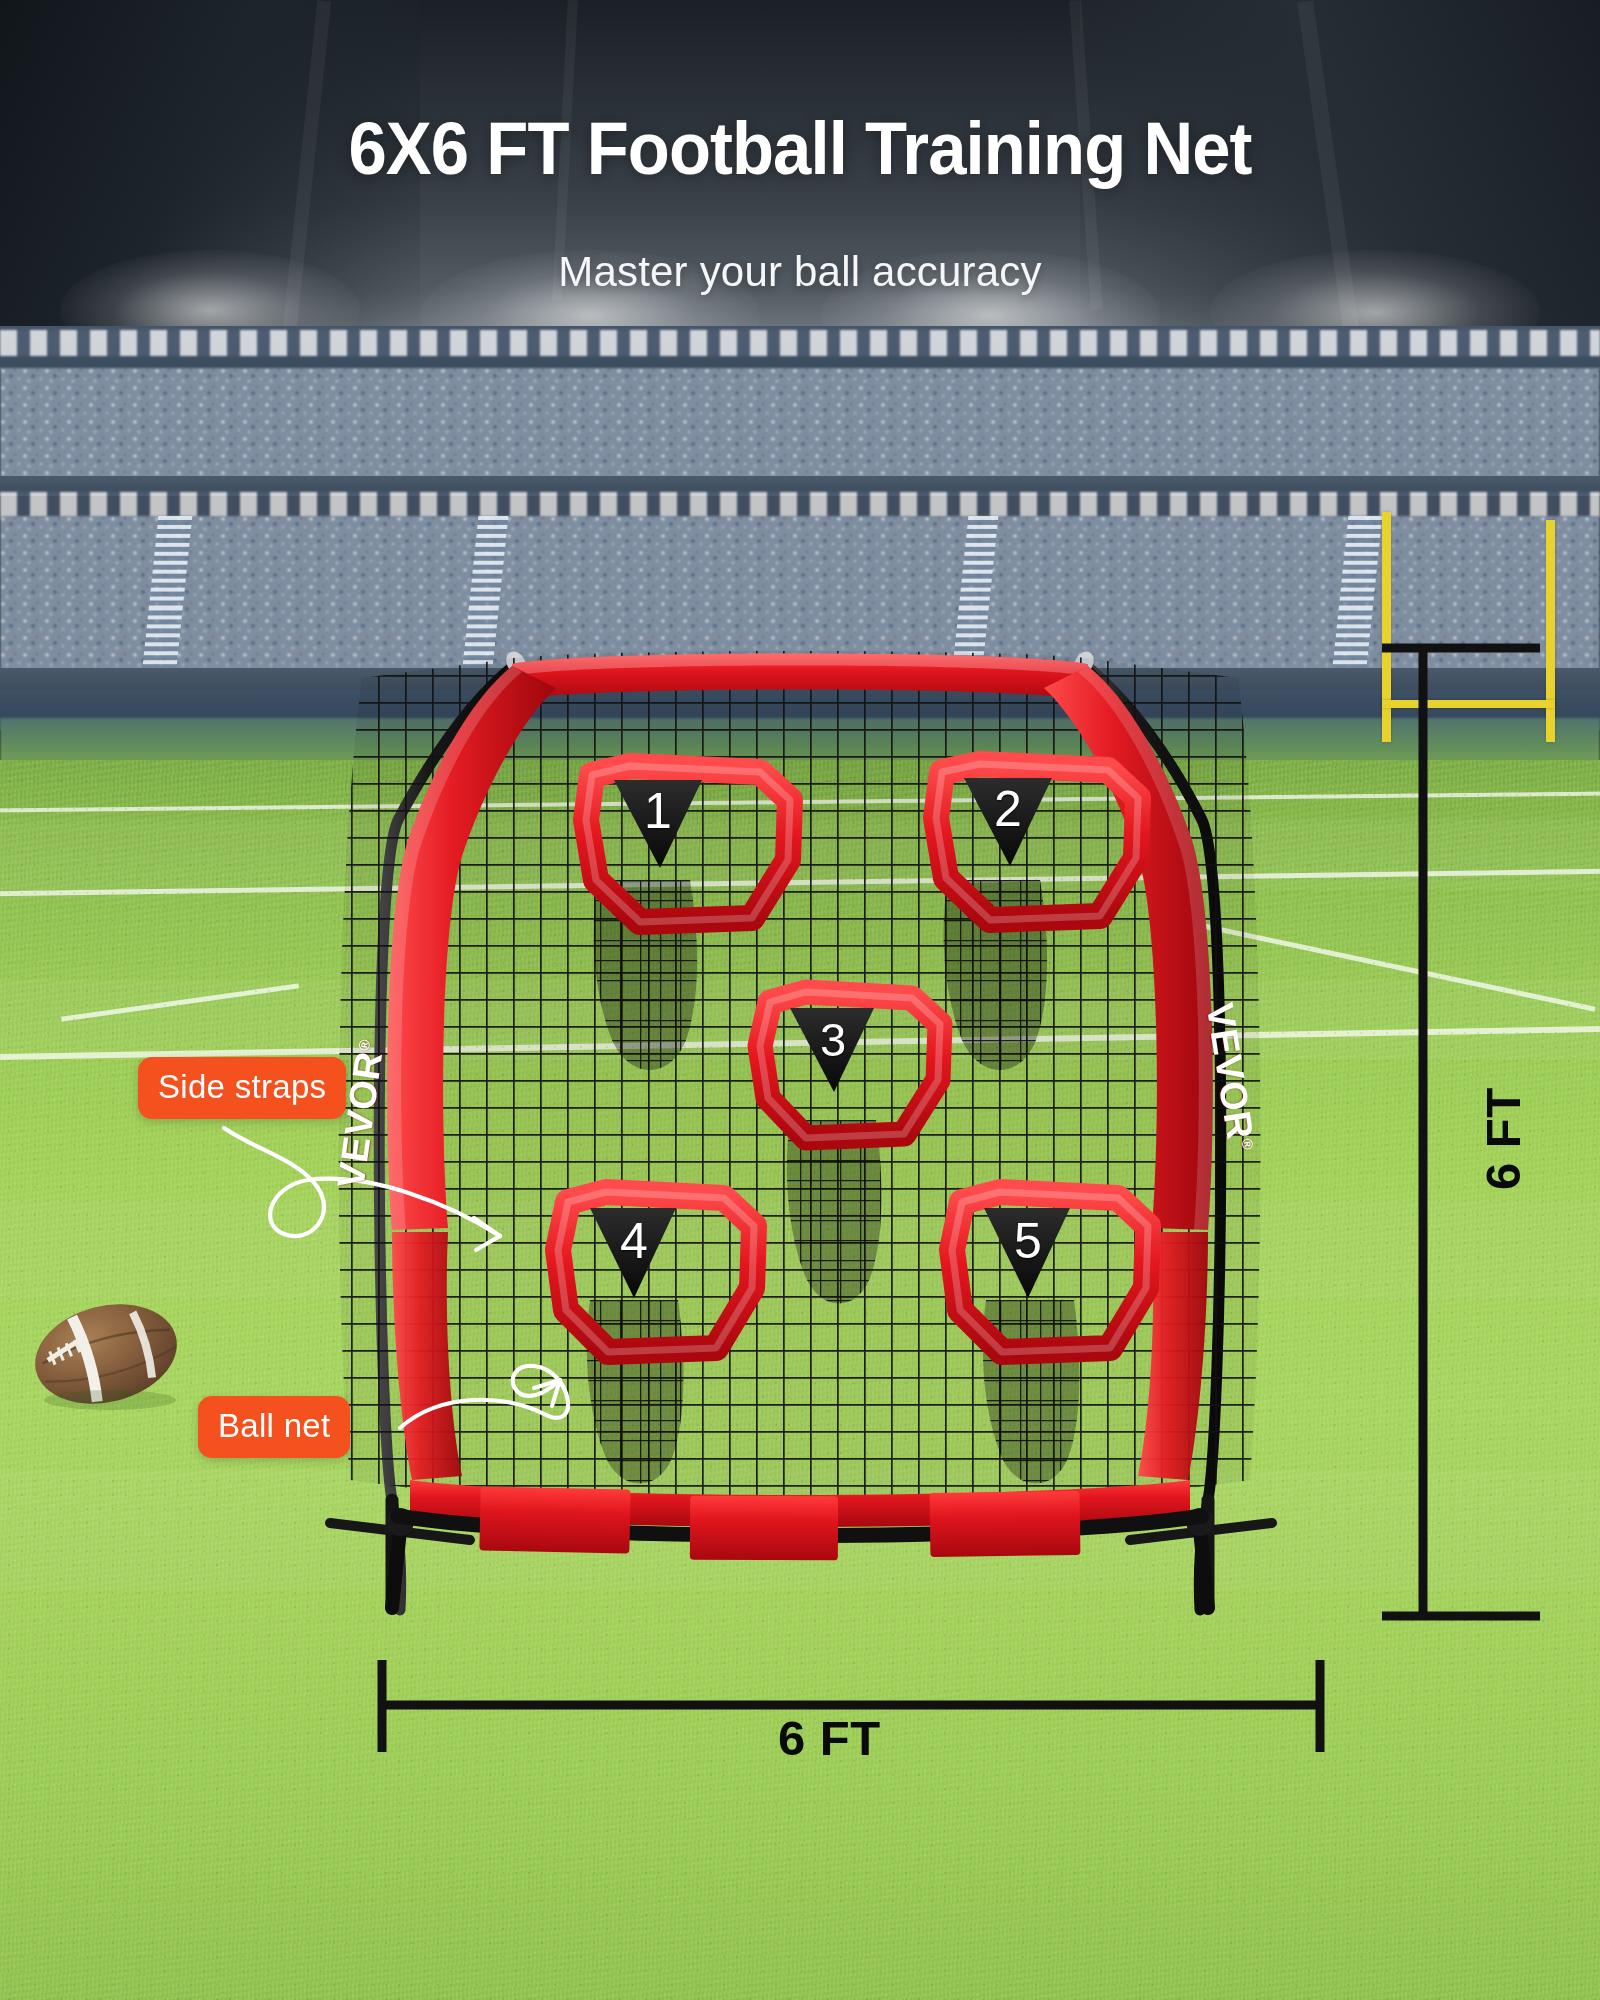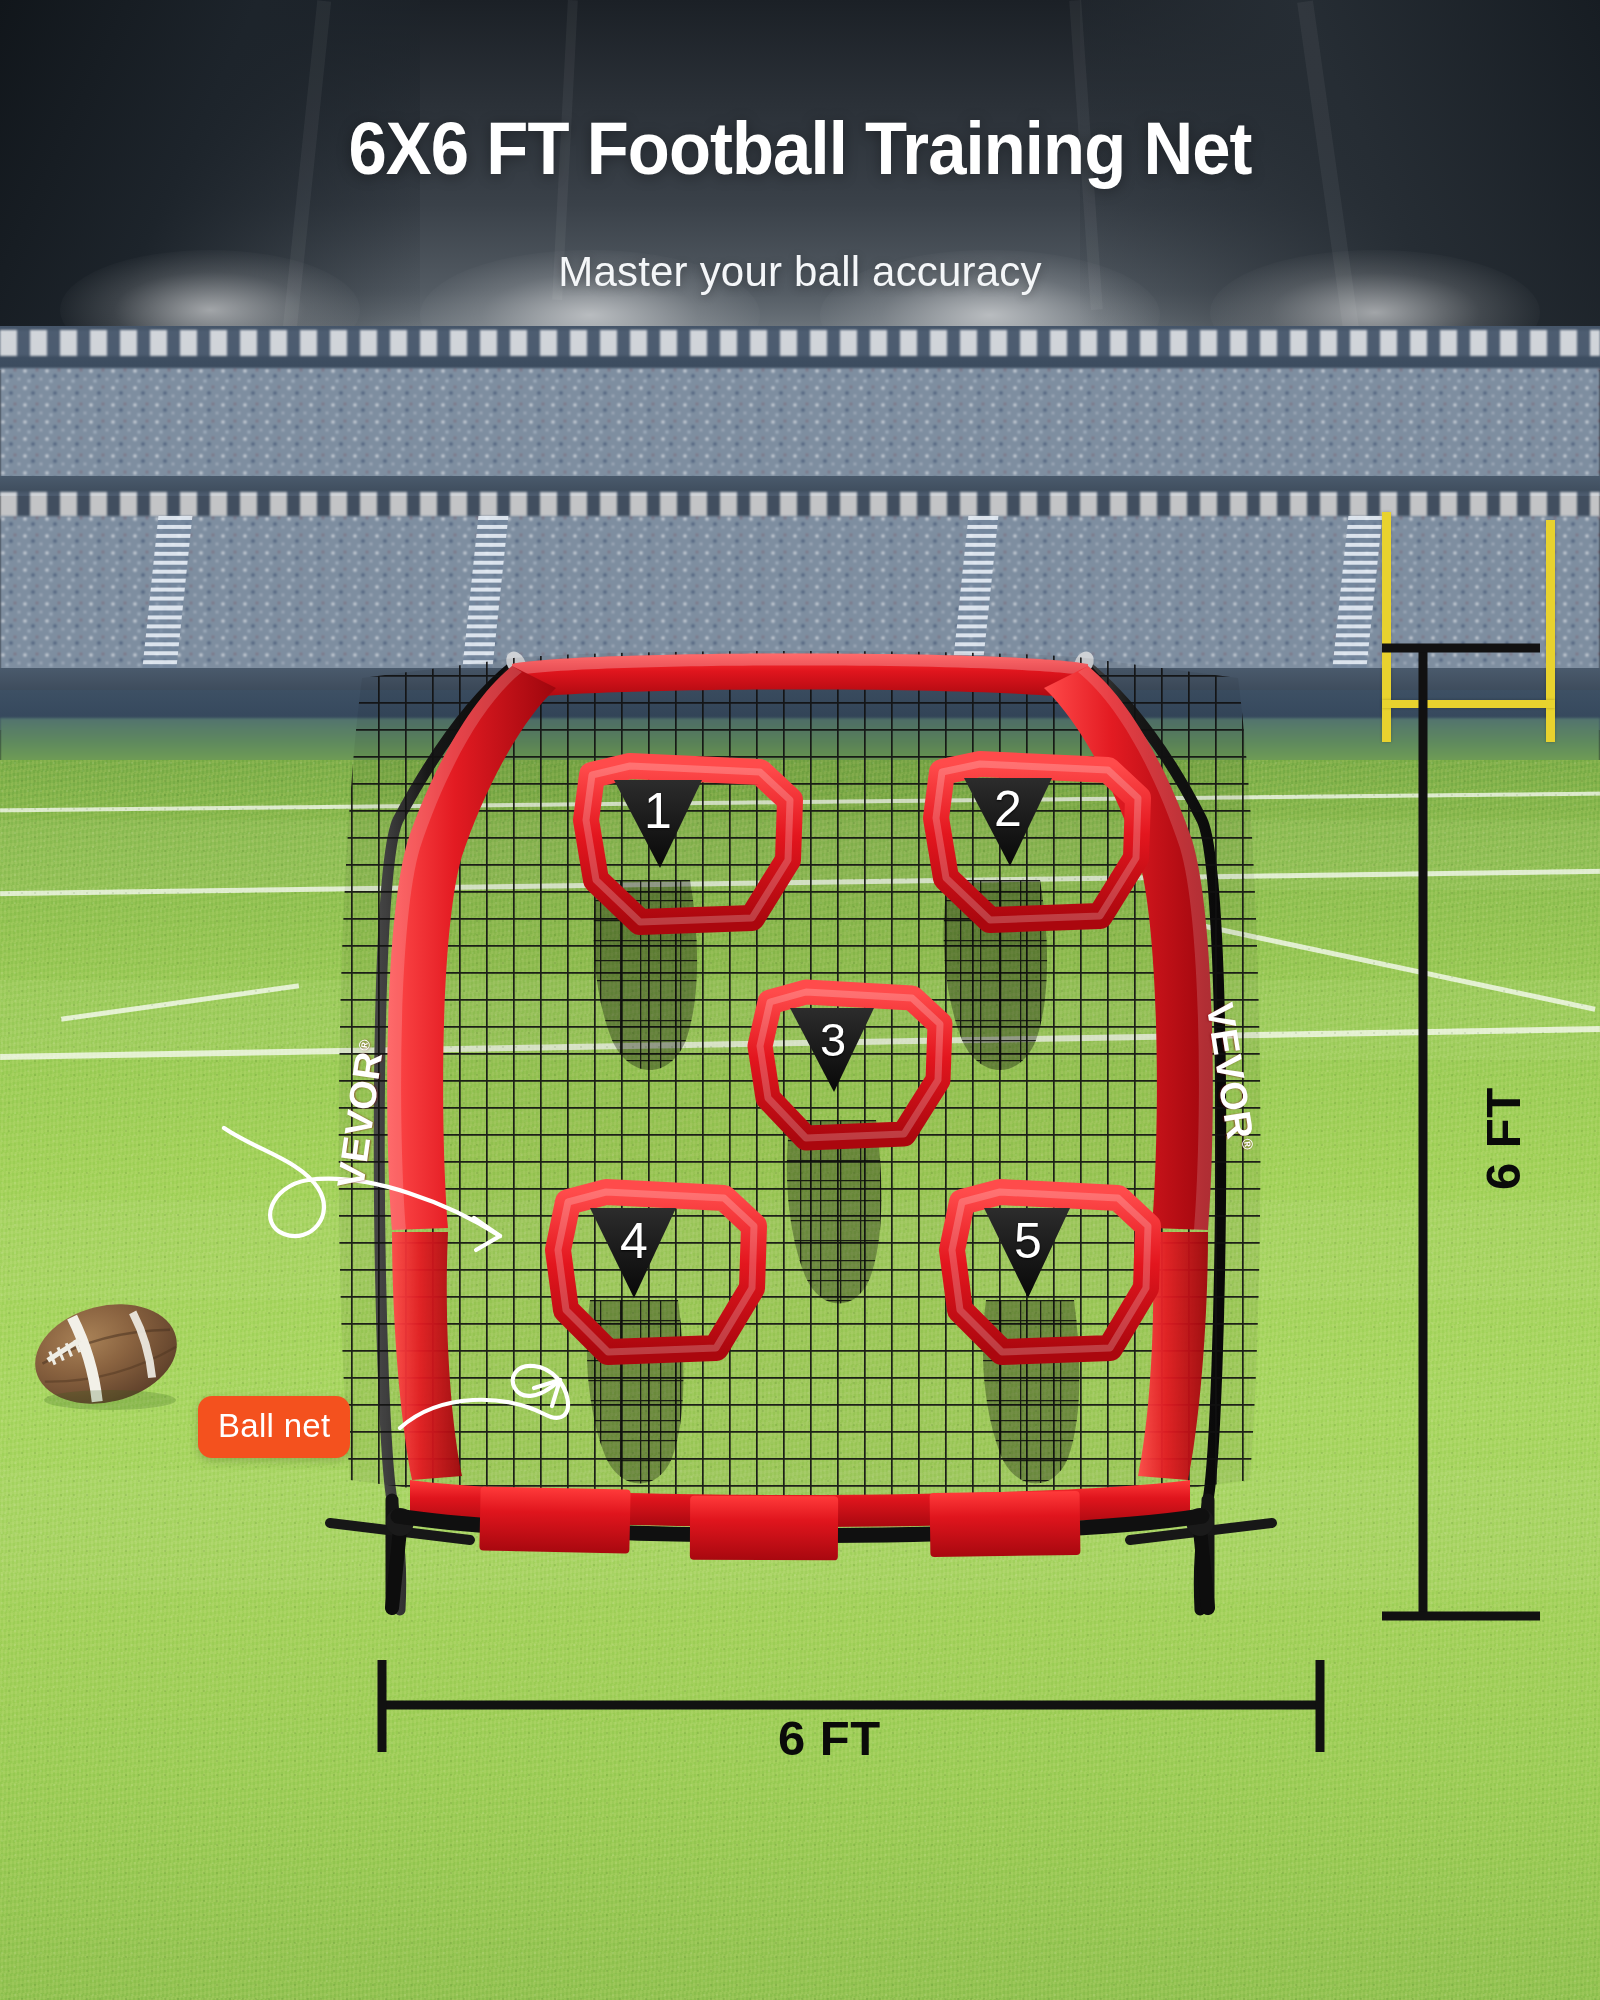--- a/index.html
+++ b/index.html
@@ -465,18 +465,19 @@
   <div class="vevor-text" style="left:1240px;top:1000px;transform:rotate(81deg);transform-origin:left top;">
     <span>VEVOR</span><span class="vevor-reg">®</span>
   </div>
 
   <div class="tgt-num" style="left:632px;top:782px;width:52px;font-size:50px;">1</div>
   <div class="tgt-num" style="left:982px;top:780px;width:52px;font-size:50px;">2</div>
   <div class="tgt-num" style="left:808px;top:1012px;width:50px;font-size:47px;">3</div>
   <div class="tgt-num" style="left:608px;top:1212px;width:52px;font-size:50px;">4</div>
   <div class="tgt-num" style="left:1002px;top:1212px;width:52px;font-size:50px;">5</div>
 
+  <div class="callout" id="callout-side-straps">Side straps</div>
   <div class="callout" id="callout-ball-net">Ball net</div>
 
   <div class="dim-label" id="dim-v-label" style="left:1475px;top:1190px;">6 FT</div>
   <div class="dim-label" style="left:778px;top:1710px;">6 FT</div>
 
 </div>
 
 </body></html>

